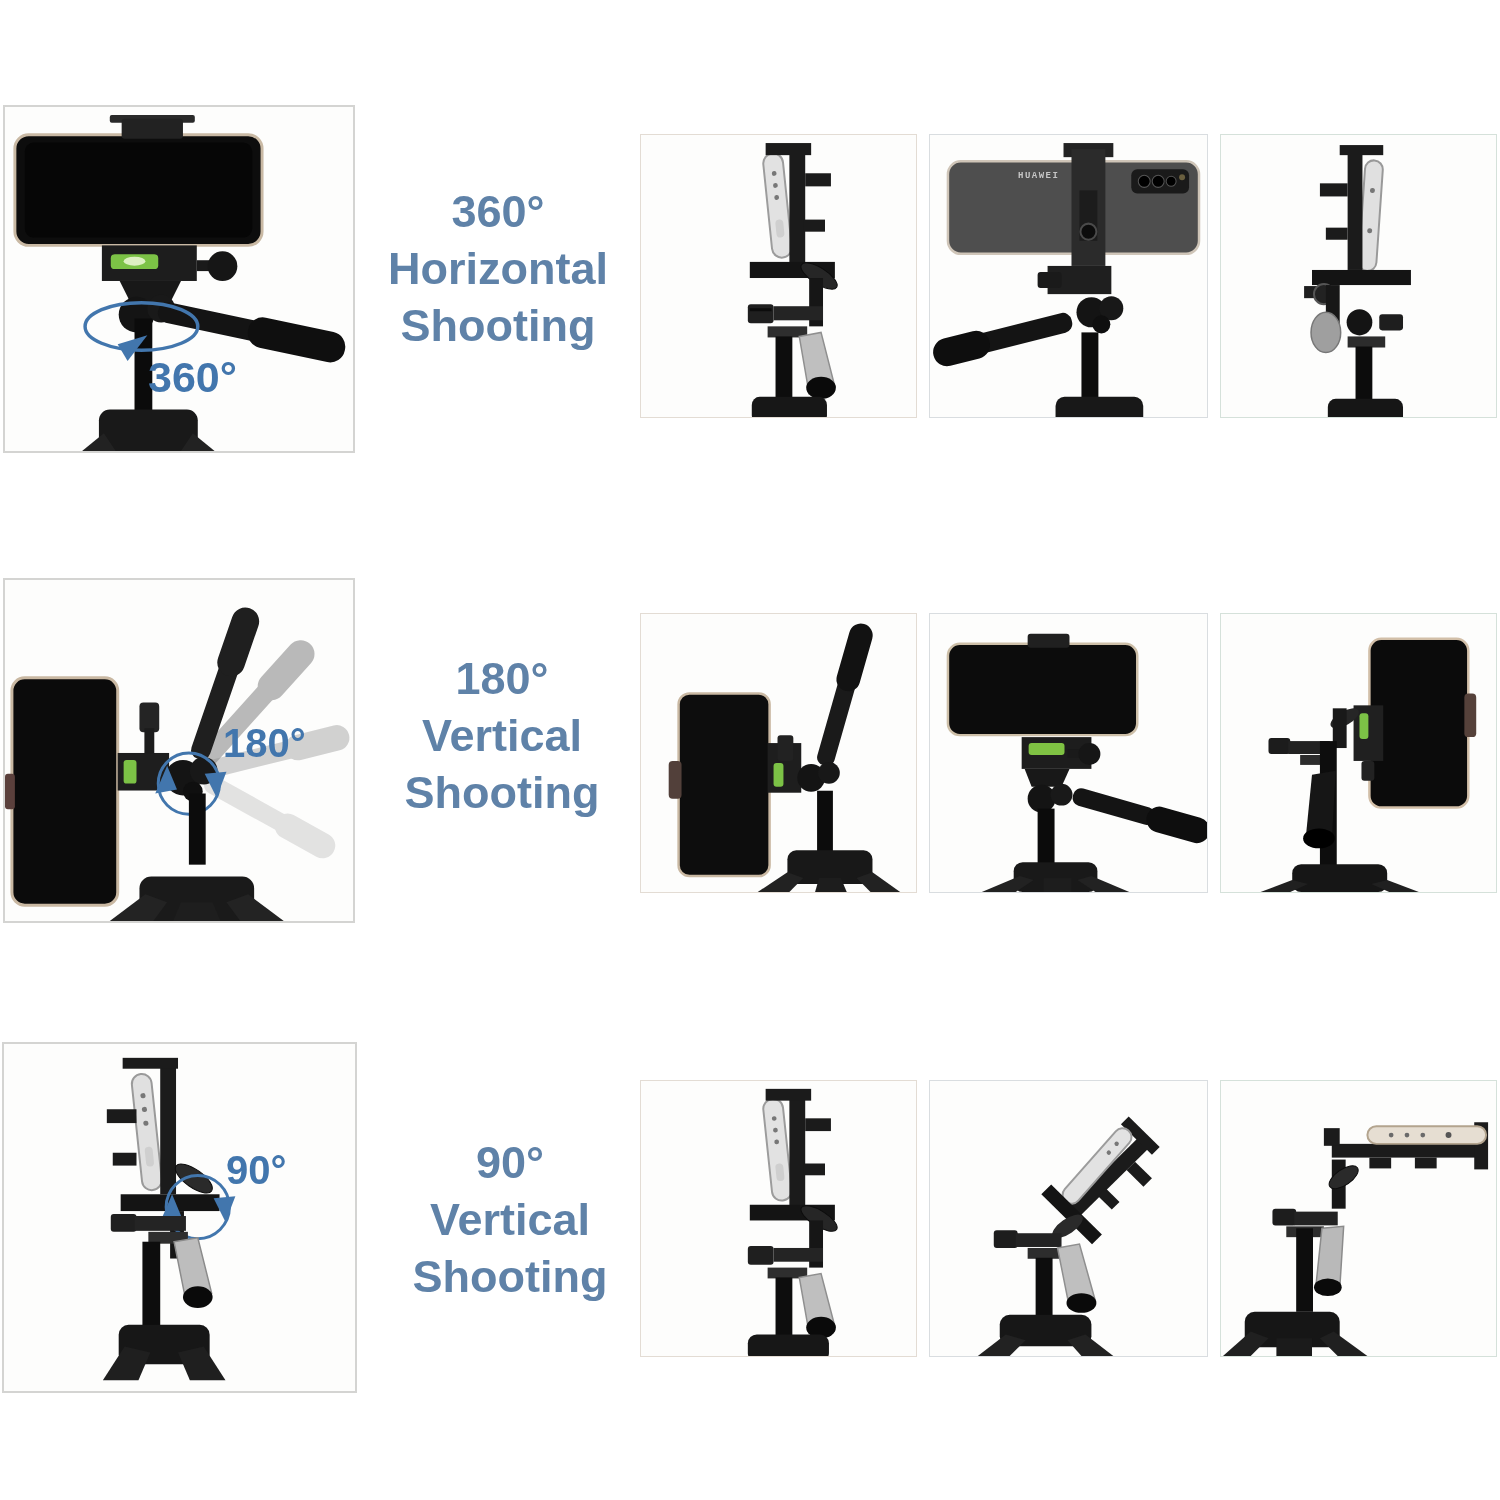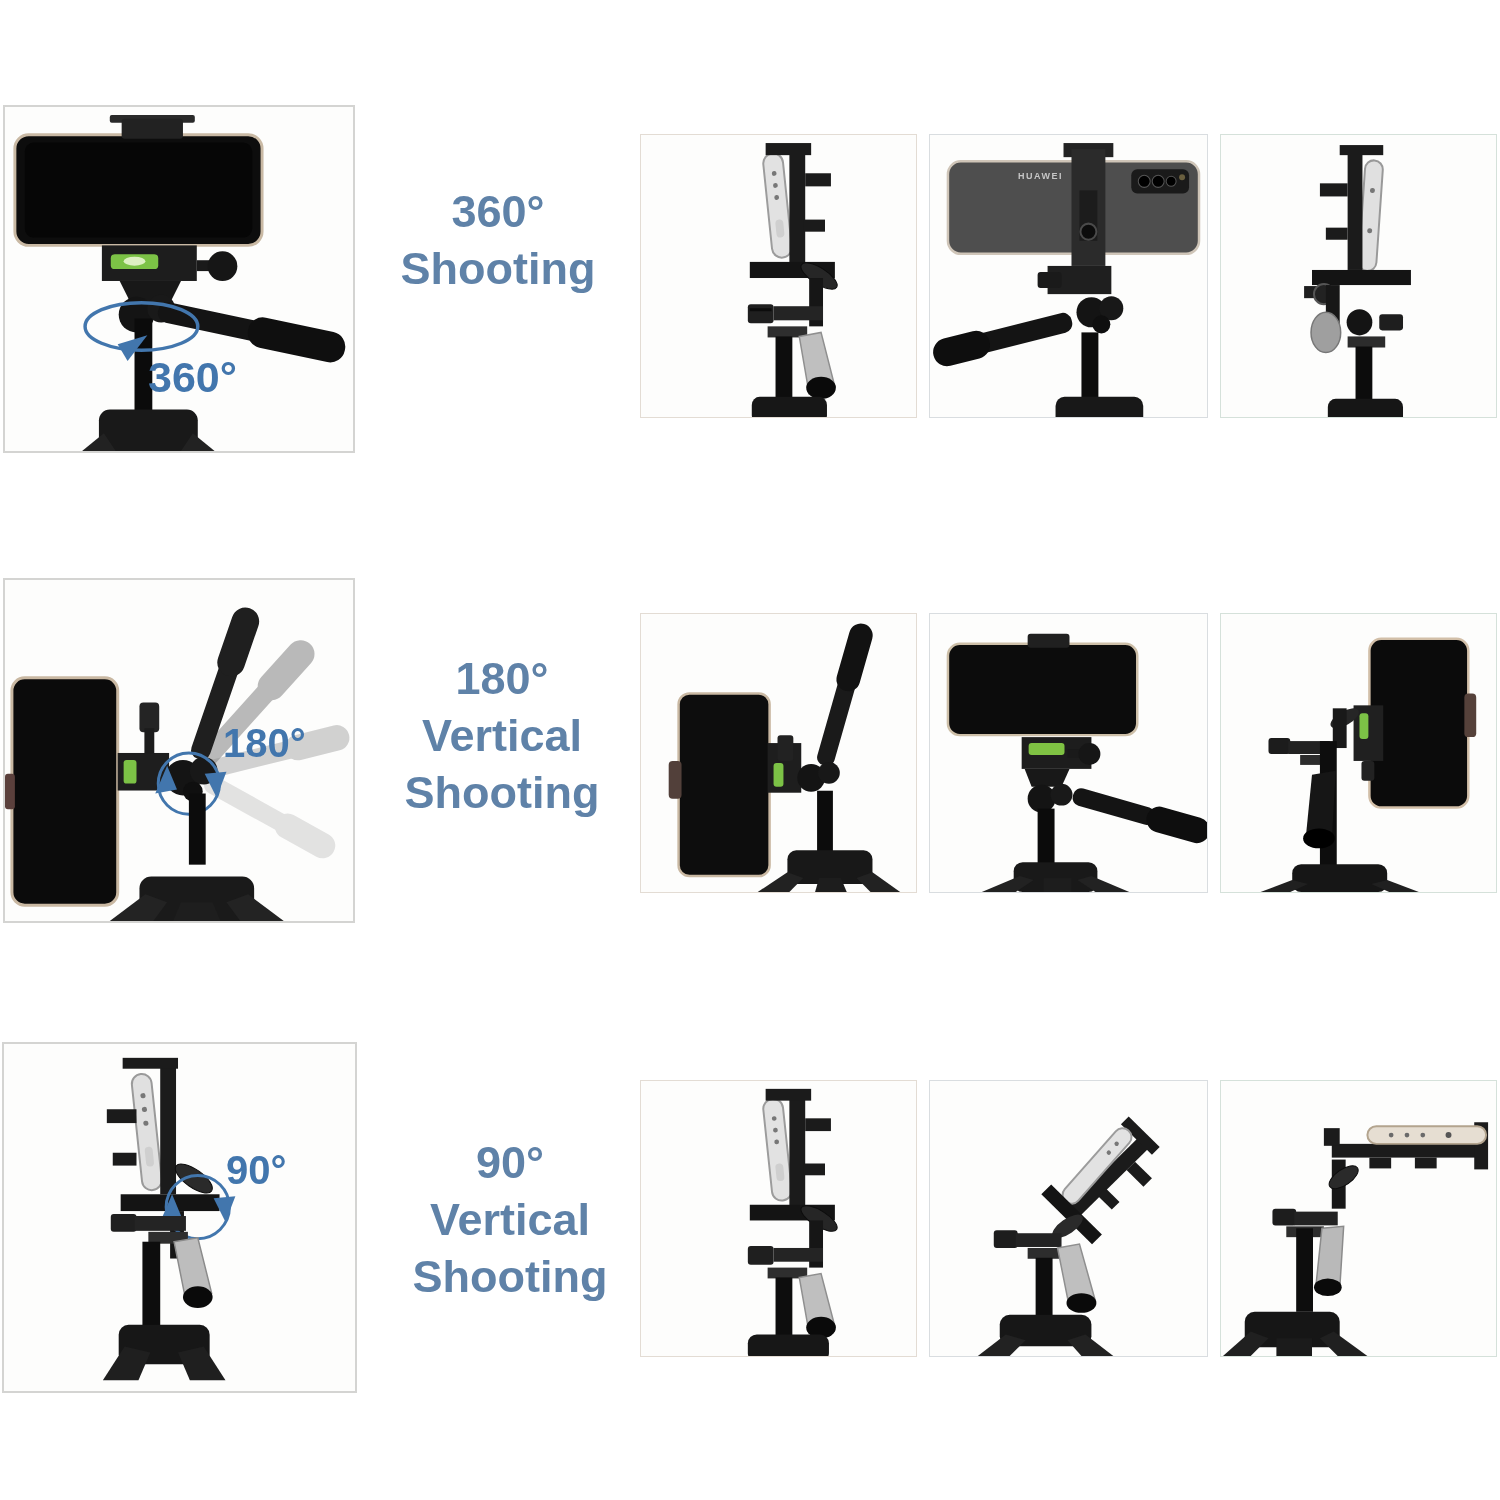--- a/index.html
+++ b/index.html
@@ -2,21 +2,21 @@
 <html><head>
 <meta charset="utf-8">
 <style>
   html,body{margin:0;padding:0;background:#fff;}
   .canvas{position:relative;width:1500px;height:1500px;background:#ffffff;overflow:hidden;
           font-family:"Liberation Sans",sans-serif;}
   .tile{position:absolute;background:#fdfdfc;border:2px solid #dcdcd6;box-sizing:border-box;margin:0;}
   .tile svg{width:100%;height:100%;display:block;}
   .b-hero{border-color:#d4d4d2;}
   .b-warm{border-color:#e3dcd4;border-width:1.5px;}
-  .b-cool{border-color:#d9dde0;border-width:1.5px;}
+  .b-cool{border-color:#d9dde0;border-width:1.5px;font-family:Liberation Mono, monospace;}
   .b-teal{border-color:#d5e1da;border-width:1.5px;}
   .title{position:absolute;margin:0;text-align:center;font-weight:bold;color:#5f82a8;
          font-size:45px;line-height:57px;}
   .title span{display:block;}
   .angle-label{position:absolute;font-weight:bold;color:#4276ad;line-height:1;}
   .brand-label{position:absolute;font-size:9px;color:#c6c6c6;letter-spacing:1.5px;font-weight:bold;}
 </style>
 </head>
 <body>
 
@@ -45,20 +45,21 @@
       <polygon points="100,330 78,348 112,348" fill="#222"></polygon>
       <polygon points="190,330 212,348 178,348" fill="#222"></polygon>
       <ellipse cx="138" cy="222" rx="57" ry="24" fill="none" stroke="#4276ad" stroke-width="3.5"></ellipse>
       <polygon points="114,240 144,231 124,257" fill="#4276ad"></polygon>
     </svg>
     <span class="angle-label" style="left:143px;top:249px;font-size:43px;">360°</span>
   </figure>
 
   <h2 class="title" style="left:352px;top:183px;width:292px;">
     <span>360°</span>
+    <span>Horizontal</span>
     <span>Shooting</span>
   </h2>
 
   <figure class="tile b-warm" style="left:640px;top:134px;width:277px;height:284px;">
     <svg viewBox="0 0 278 280" preserveAspectRatio="none">
       <g transform="rotate(-6 138 70)">
         <rect x="128" y="18" width="20" height="104" rx="10" fill="#e2e2e2" stroke="#9c9c9c" stroke-width="2"></rect>
         <circle cx="138" cy="38" r="2.4" fill="#777"></circle>
           <circle cx="138" cy="50" r="2.4" fill="#777"></circle>
         <circle cx="138" cy="62" r="2.4" fill="#777"></circle>

